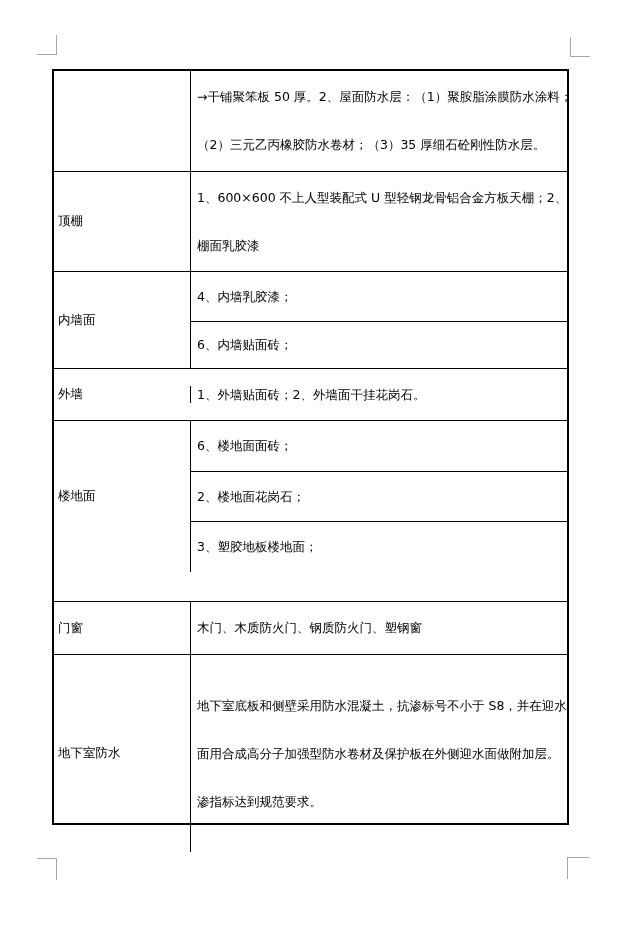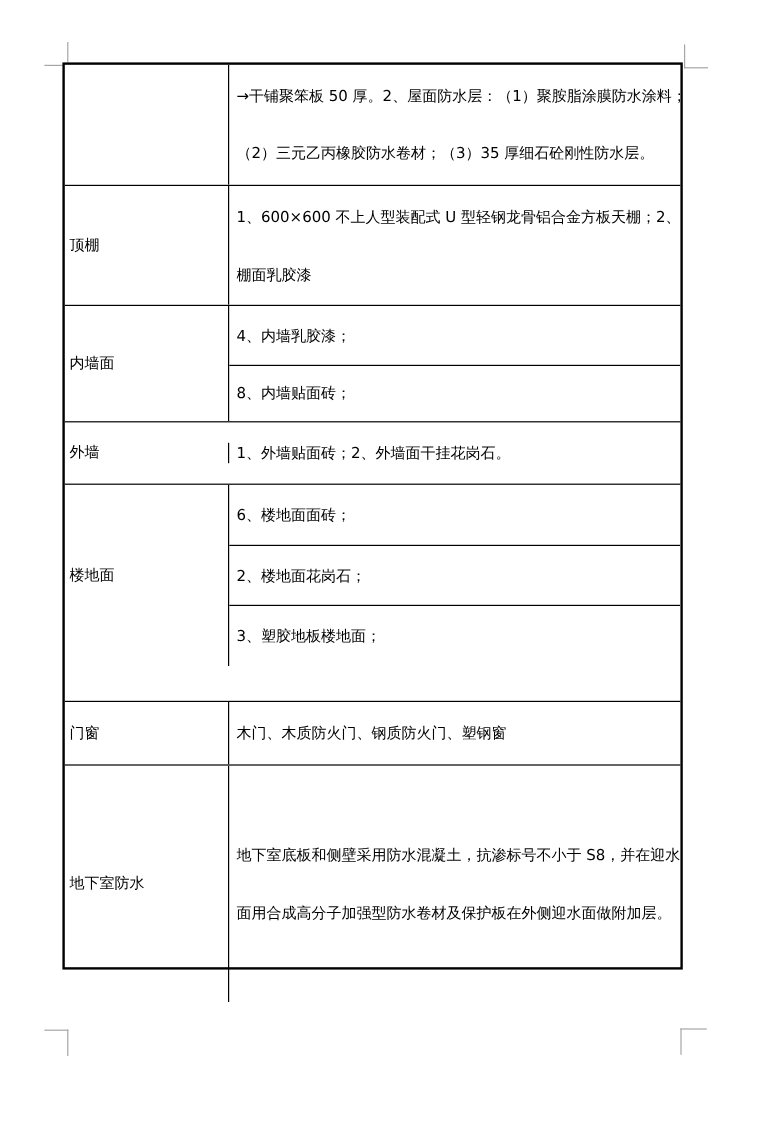--- a/index.html
+++ b/index.html
@@ -22,21 +22,21 @@
   .crop-tr { left: 570px; top: 37px; width: 20px; height: 20px;
              border-left: 1px solid #a6a6a6; border-bottom: 1px solid #a6a6a6; }
   .crop-bl { left: 37px; top: 858px; width: 20px; height: 22px;
              border-right: 1px solid #a6a6a6; border-top: 1px solid #a6a6a6; }
   .crop-br { left: 567px; top: 857px; width: 22px; height: 22px;
              border-left: 1px solid #a6a6a6; border-top: 1px solid #a6a6a6; }
 
   .doc-table {
     position: absolute;
     left: 52px;
-    top: 52px;
+    top: 69px;
     width: 517px;
     height: 756px;
     border: 2px solid #000000;
     background: #ffffff;
     font-size: 12.5px;
   }
   .trow { display: flex; width: 100%; overflow: hidden; }
   .trow + .trow { border-top: 1px solid #000000; }
   .label-cell {
     width: 137px;
@@ -100,21 +100,21 @@
       </div>
     </div>
 
     <div class="trow" style="height:97px">
       <div class="label-cell">内墙面</div>
       <div class="content-col">
         <div class="subcell single h49">
           <div class="tline">4、内墙乳胶漆；</div>
         </div>
         <div class="subcell single fill">
-          <div class="tline">8、内墙贴面砖；</div>
+          <div class="tline">6、内墙贴面砖；</div>
         </div>
       </div>
     </div>
 
     <div class="trow h52">
       <div class="label-cell">外墙</div>
       <div class="content-col">
         <div class="subcell single fill">
           <div class="tline">1、外墙贴面砖；2、外墙面干挂花岗石。</div>
         </div>
@@ -144,18 +144,19 @@
         </div>
       </div>
     </div>
 
     <div class="trow h198">
       <div class="label-cell">地下室防水</div>
       <div class="content-col">
         <div class="subcell fill">
           <div class="tline">地下室底板和侧壁采用防水混凝土，抗渗标号不小于 S8，并在迎水</div>
           <div class="tline">面用合成高分子加强型防水卷材及保护板在外侧迎水面做附加层。</div>
+          <div class="tline">渗指标达到规范要求。</div>
         </div>
       </div>
     </div>
 
   </div>
 </div>
 
 </body></html>

